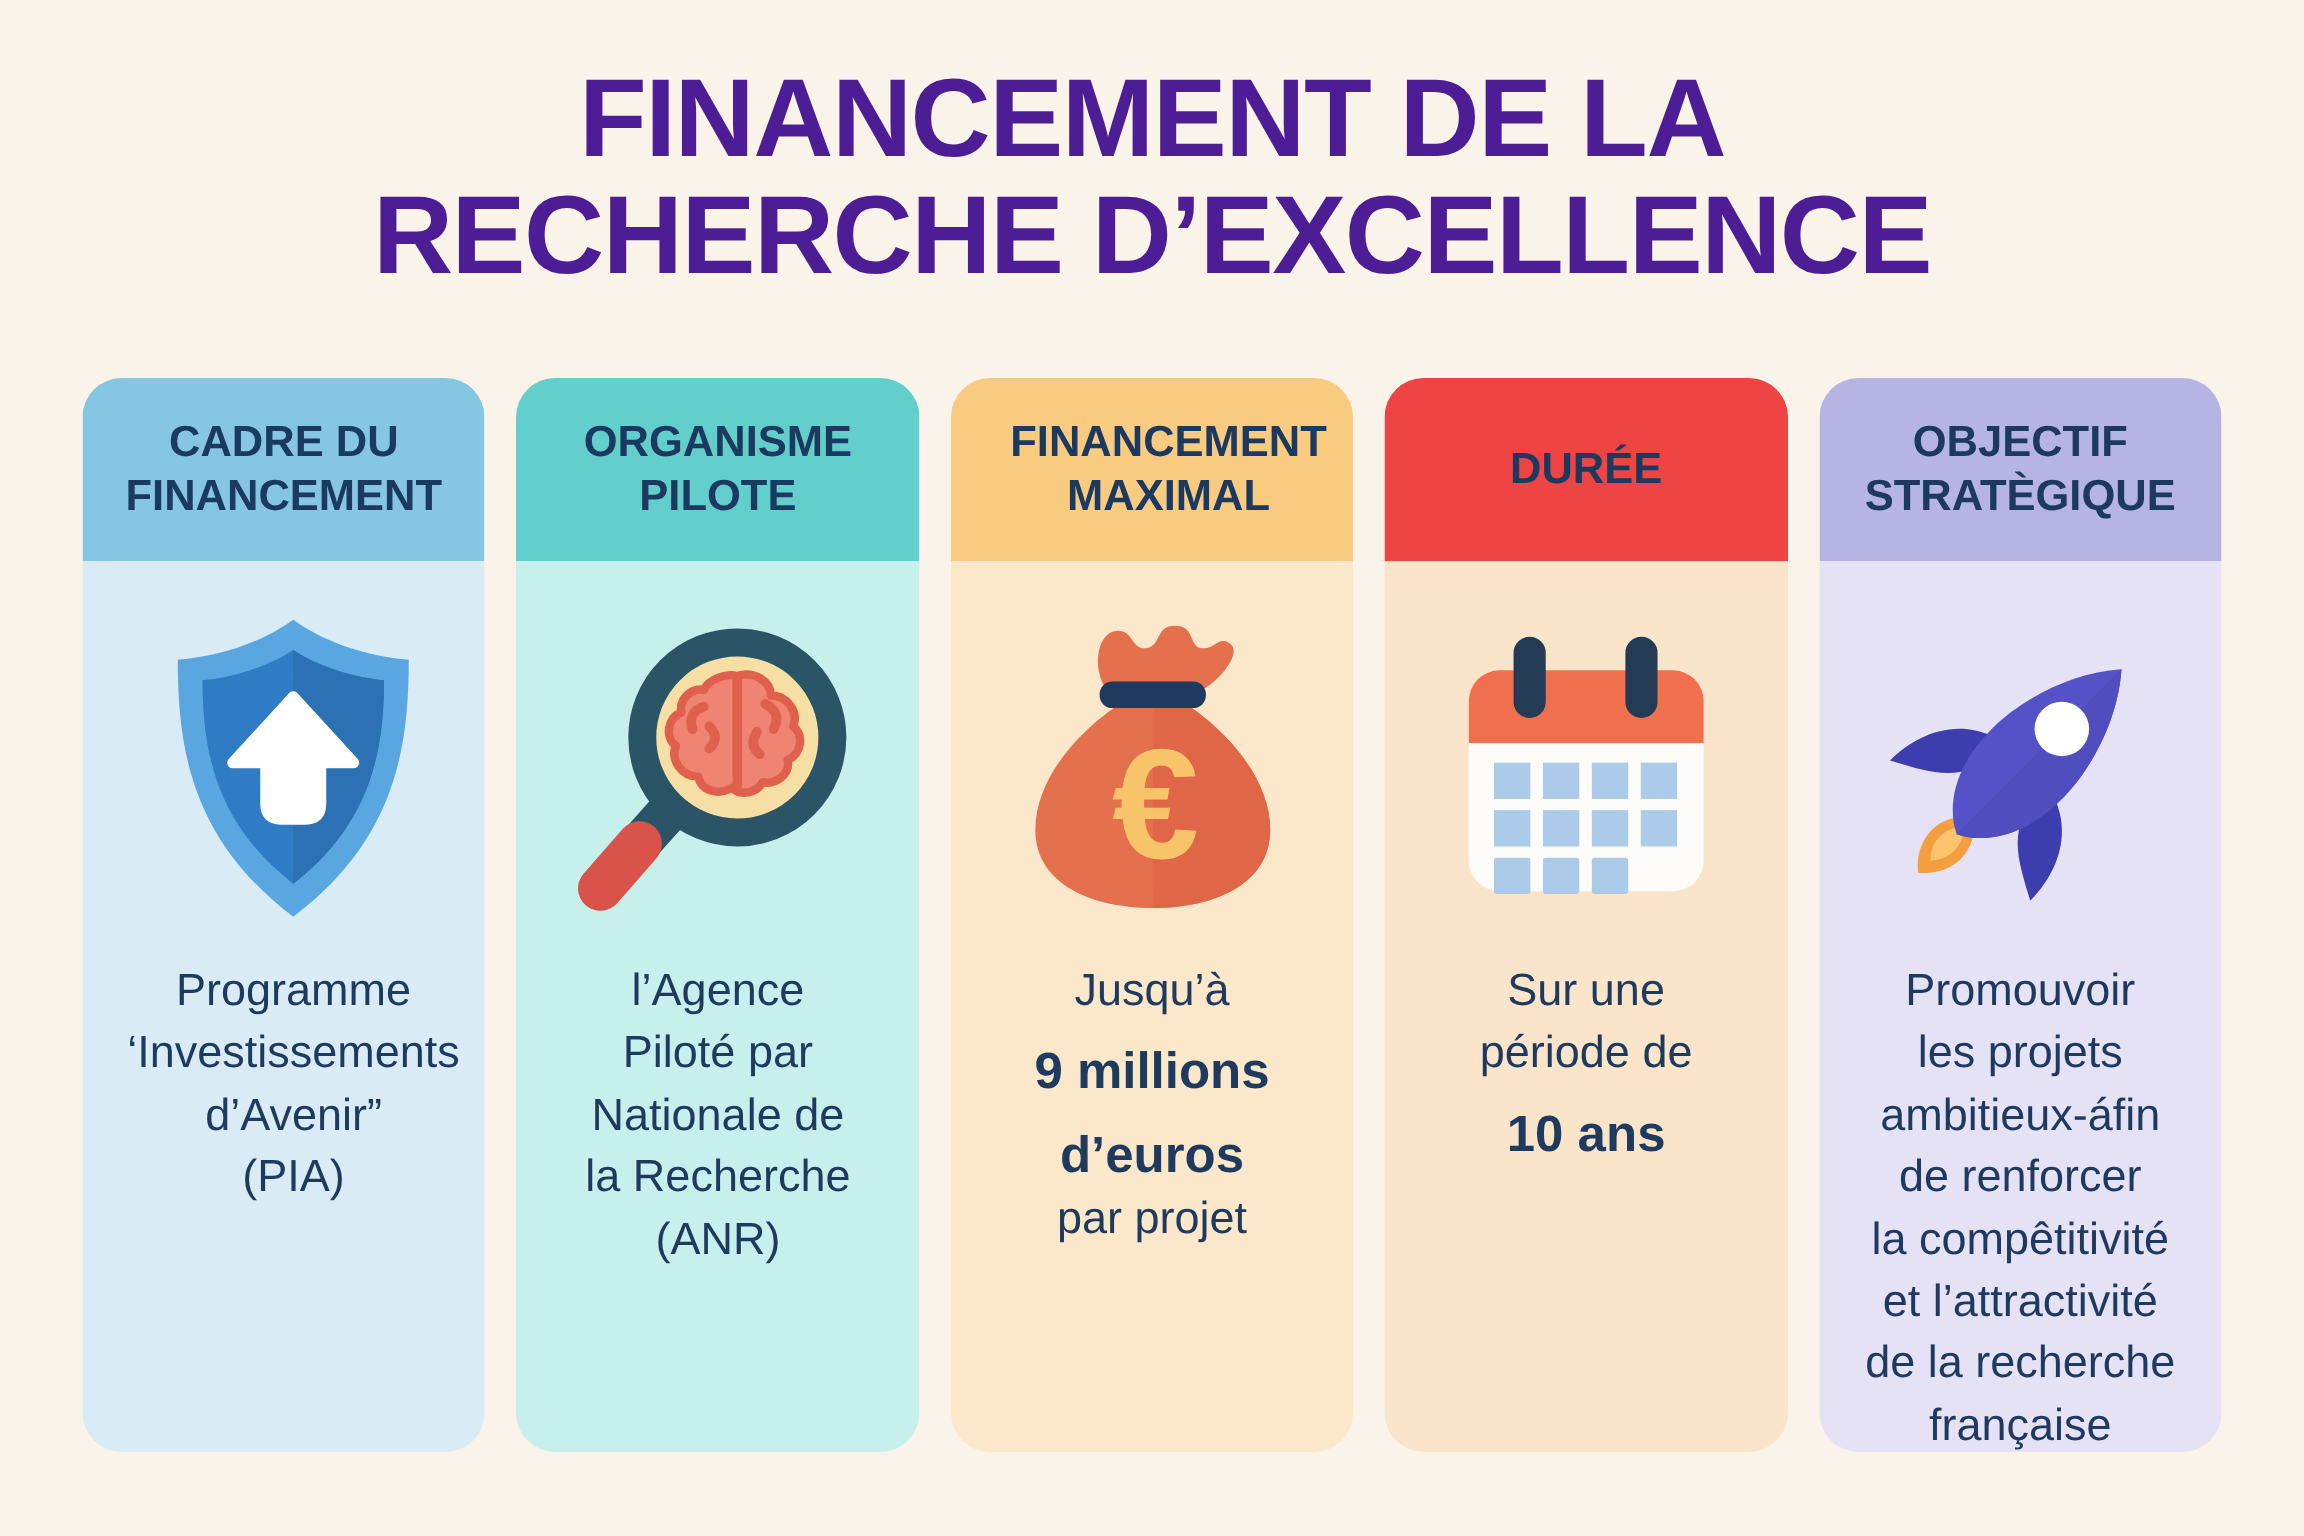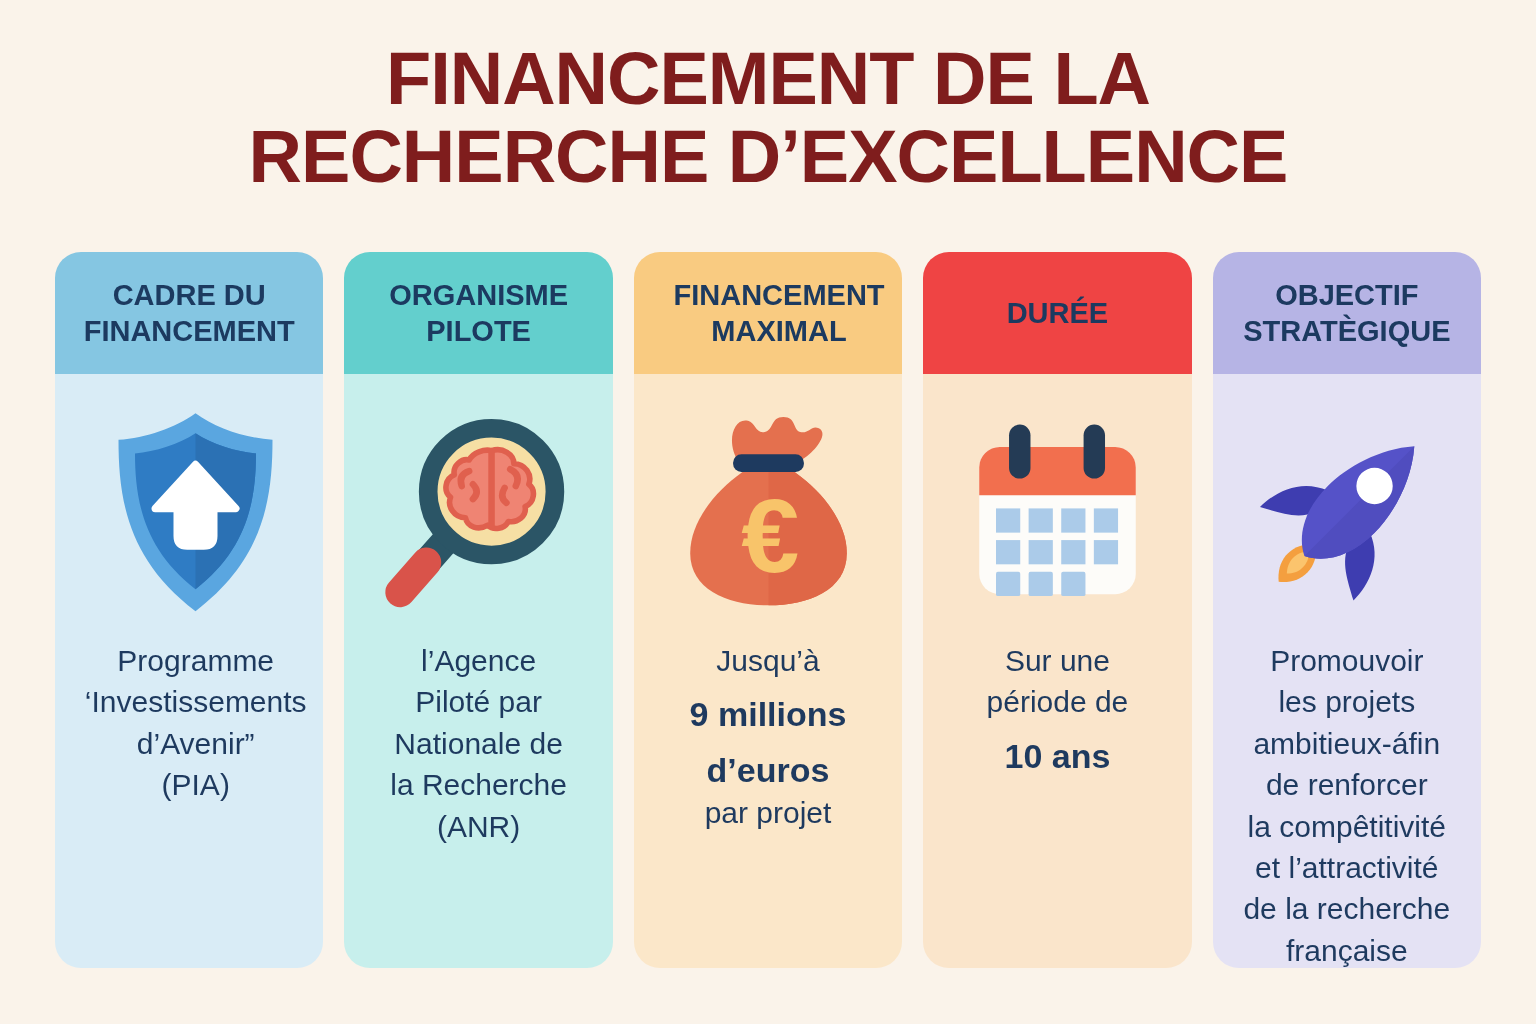--- a/index.html
+++ b/index.html
@@ -7,21 +7,21 @@
     width:1536px; height:1024px;
     background:#faf3ea;
     font-family:"Liberation Sans", sans-serif;
     position:relative; overflow:hidden;
   }
   .title {
     text-align:center;
     padding-top:40px;
     font-size:74px;
     font-weight:bold;
-    color:#7f1d1d;
+    color:#4c1d95;
     line-height:1.05;
     letter-spacing:-1px;
   }
   .columns {
     position:absolute;
     left:55px; right:55px; top:252px; height:716px;
     display:flex; gap:21px;
   }
   .column {
     flex:1;

